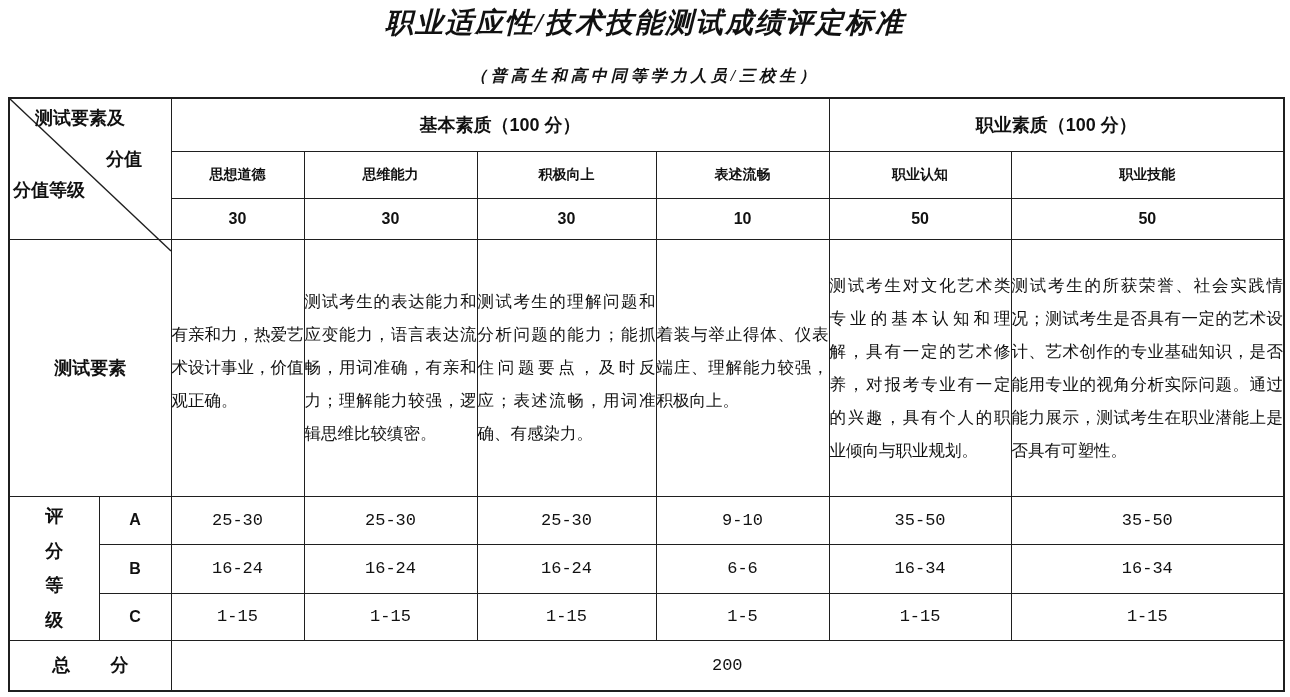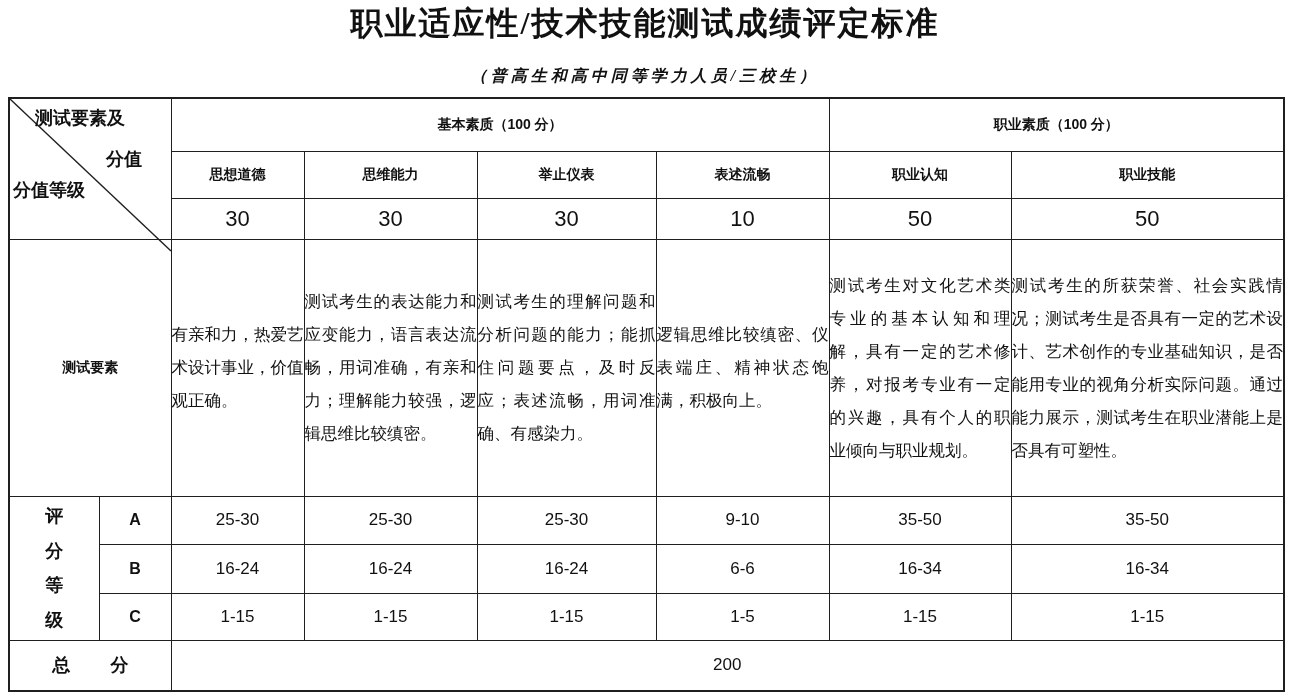--- a/index.html
+++ b/index.html
@@ -3,41 +3,41 @@
 <meta charset="utf-8">
 <style>
   html,body{margin:0;padding:0;}
   body{
     width:1290px;height:697px;background:#ffffff;color:#111;
     position:relative;overflow:hidden;
     font-family:"Liberation Serif",serif;
   }
   .doc-title{
     position:absolute;top:9px;left:0;width:100%;text-align:center;
-    font-family:"Liberation Serif",serif;font-weight:700;
-    font-size:32px;line-height:28px;letter-spacing:2px;
+    font-family:"Liberation Serif",serif;font-style:italic;font-weight:700;
+    font-size:28px;line-height:28px;letter-spacing:2px;
   }
   .doc-subtitle{
     position:absolute;top:66px;left:0;width:100%;text-align:center;
     font-family:"Liberation Serif",serif;font-style:italic;font-weight:700;
     font-size:16px;letter-spacing:4px;
   }
   table.grid{
     position:absolute;top:97px;left:8px;width:1275px;
     border-collapse:collapse;table-layout:fixed;
     border:2px solid #1f1f1f;
   }
   table.grid td{
     border:1px solid #1f1f1f;padding:0;text-align:center;vertical-align:middle;
     overflow:visible;
   }
-  .hd{font-family:"Liberation Sans",sans-serif;font-weight:600;font-size:14px;}
+  .hd{font-family:"Liberation Sans",sans-serif;font-weight:600;font-size:18px;}
   .sub-h{font-family:"Liberation Sans",sans-serif;font-weight:600;font-size:14px;}
-  .score-c{font-family:"Liberation Sans",sans-serif;font-weight:400;font-size:22px;}
-  .val-c{font-family:Liberation Sans, sans-serif;font-size:17px;margin-left:34px;}
+  .score-c{font-family:"Liberation Sans",sans-serif;font-weight:700;font-size:16px;}
+  .val-c{font-family:Liberation Mono, monospace;font-size:17px;margin-left:34px;}
   .grade-letter{font-family:"Liberation Sans",sans-serif;font-weight:600;font-size:16px;}
   .desc-c{padding:0 5px;}
   .desc-c .desc-text{
     font-family:"Liberation Serif",serif;font-size:16.5px;line-height:33px;
     text-align:justify;text-justify:inter-character;
   }
   td.corner{position:relative;}
   .corner svg{position:absolute;top:0;left:0;overflow:visible;pointer-events:none;}
   .corner .cl{position:absolute;font-family:"Liberation Sans",sans-serif;font-weight:600;font-size:18px;white-space:nowrap;}
   .corner .cl1{top:7px;left:25px;}
@@ -78,21 +78,21 @@
       <span class="cl cl2">分值</span>
       <span class="cl cl3">分值等级</span>
     </td>
     <td class="hd" colspan="4">基本素质（100 分）</td>
     <td class="hd" colspan="2">职业素质（100 分）</td>
   </tr>
 
   <tr class="r2">
     <td class="sub-h">思想道德</td>
     <td class="sub-h">思维能力</td>
-    <td class="sub-h">举止仪表</td>
+    <td class="sub-h">积极向上</td>
     <td class="sub-h">表述流畅</td>
     <td class="sub-h">职业认知</td>
     <td class="sub-h">职业技能</td>
   </tr>
 
   <tr class="r3">
     <td class="score-c">30</td>
     <td class="score-c">30</td>
     <td class="score-c">30</td>
     <td class="score-c">10</td>
@@ -105,21 +105,21 @@
     <td class="desc-c">
           <div class="desc-text">有亲和力，热爱艺术设计事业，价值观正确。</div>
         </td>
     <td class="desc-c">
           <div class="desc-text">测试考生的表达能力和应变能力，语言表达流畅，用词准确，有亲和力；理解能力较强，逻辑思维比较缜密。</div>
         </td>
     <td class="desc-c">
           <div class="desc-text">测试考生的理解问题和分析问题的能力；能抓住问题要点，及时反应；表述流畅，用词准确、有感染力。</div>
         </td>
     <td class="desc-c">
-          <div class="desc-text">逻辑思维比较缜密、仪表端庄、精神状态饱满，积极向上。</div>
+          <div class="desc-text">着装与举止得体、仪表端庄、理解能力较强，积极向上。</div>
         </td>
     <td class="desc-c">
           <div class="desc-text">测试考生对文化艺术类专业的基本认知和理解，具有一定的艺术修养，对报考专业有一定的兴趣，具有个人的职业倾向与职业规划。</div>
         </td>
     <td class="desc-c">
           <div class="desc-text">测试考生的所获荣誉、社会实践情况；测试考生是否具有一定的艺术设计、艺术创作的专业基础知识，是否能用专业的视角分析实际问题。通过能力展示，测试考生在职业潜能上是否具有可塑性。</div>
         </td>
   </tr>
 
   <tr class="r5">

